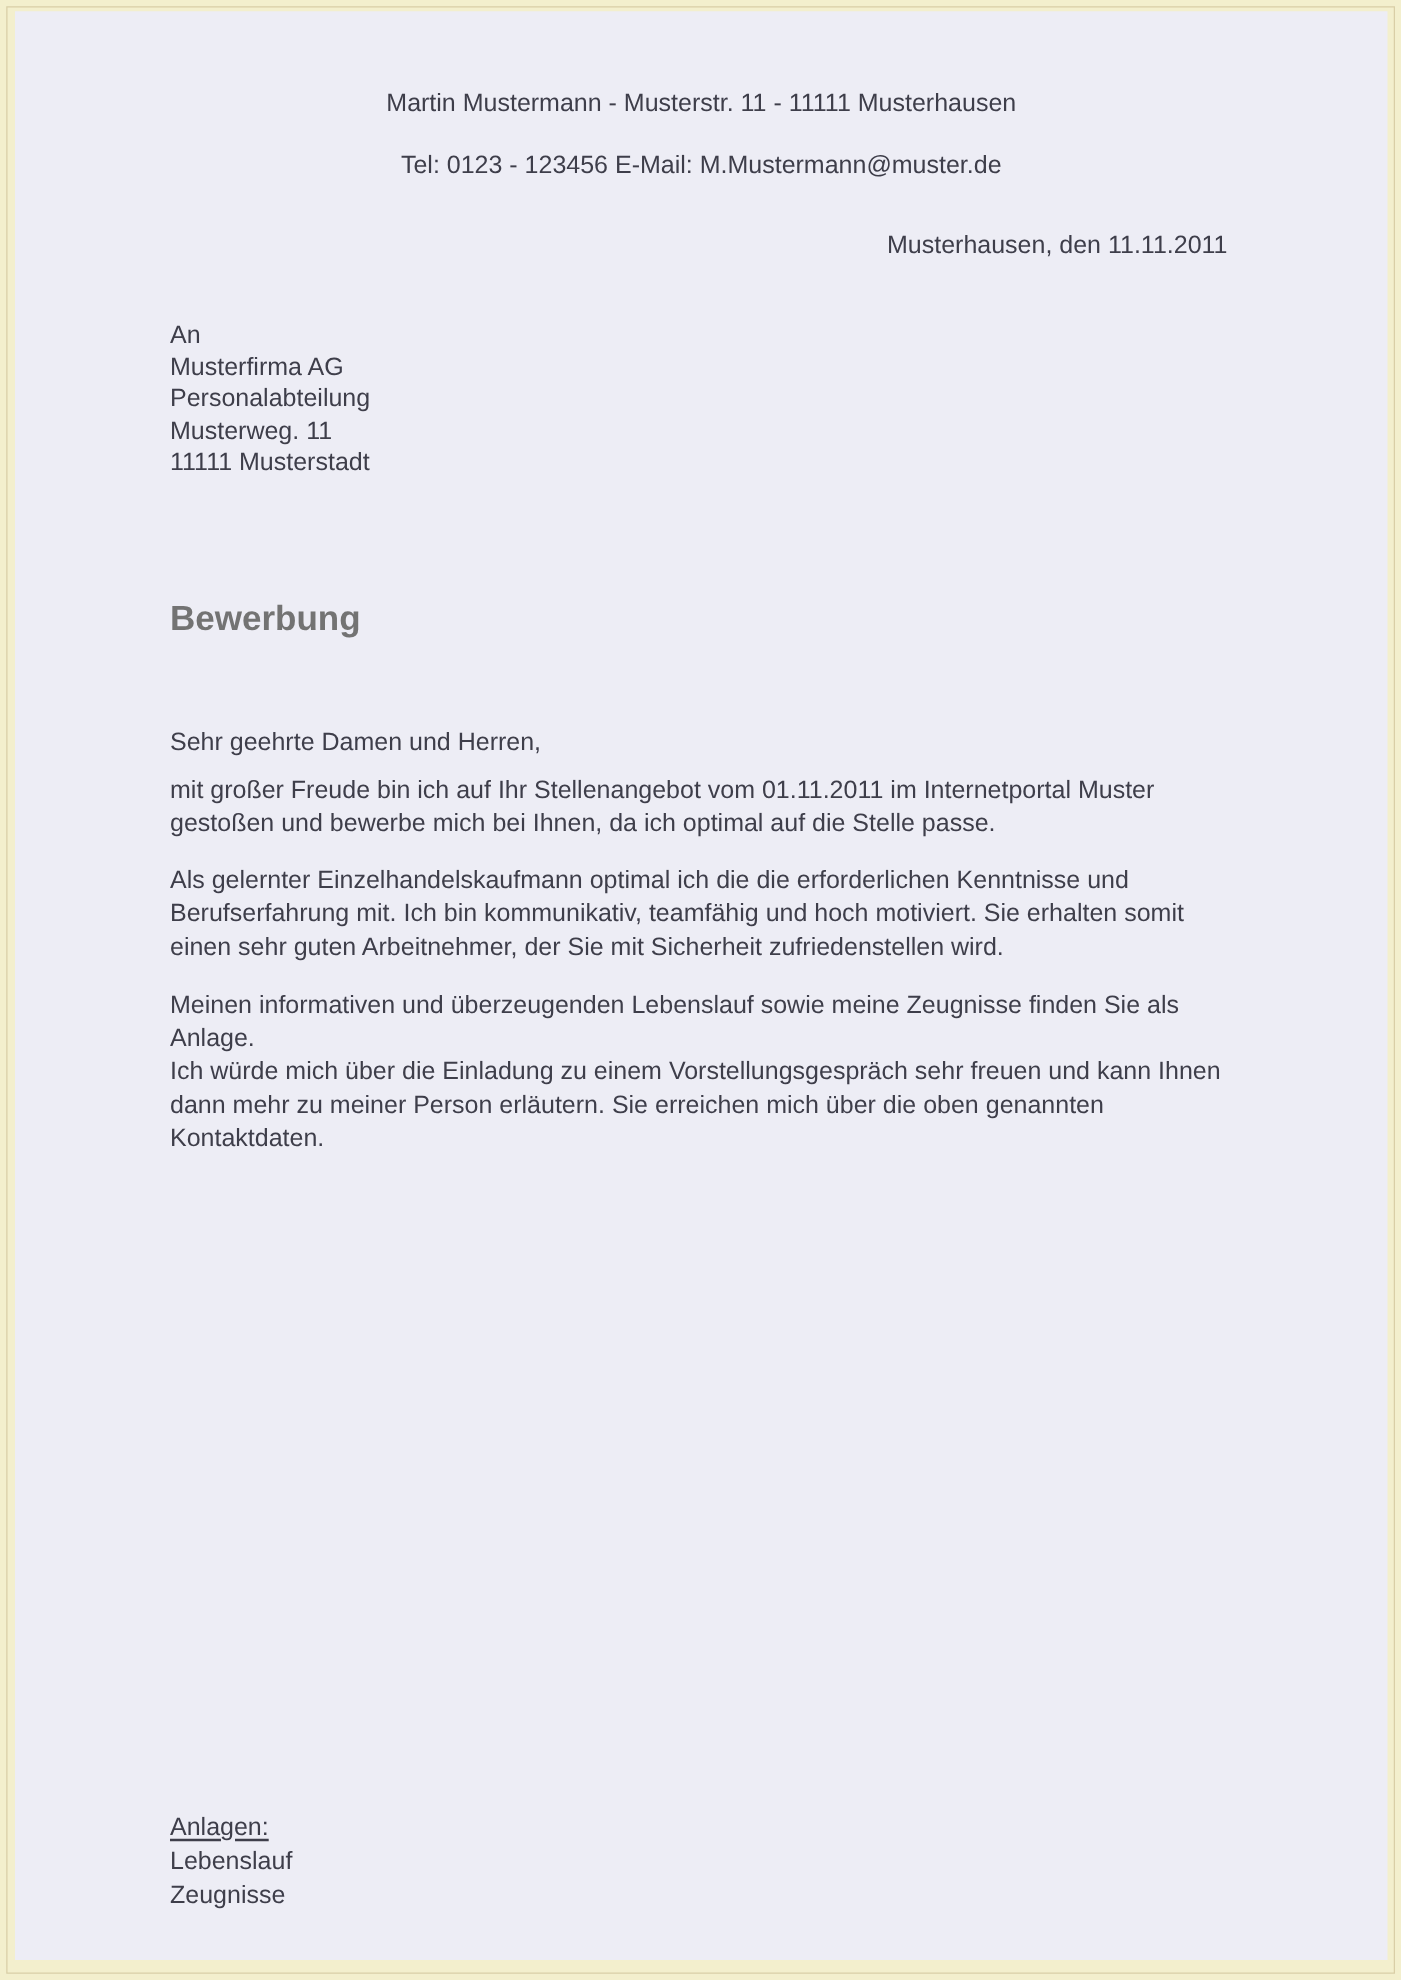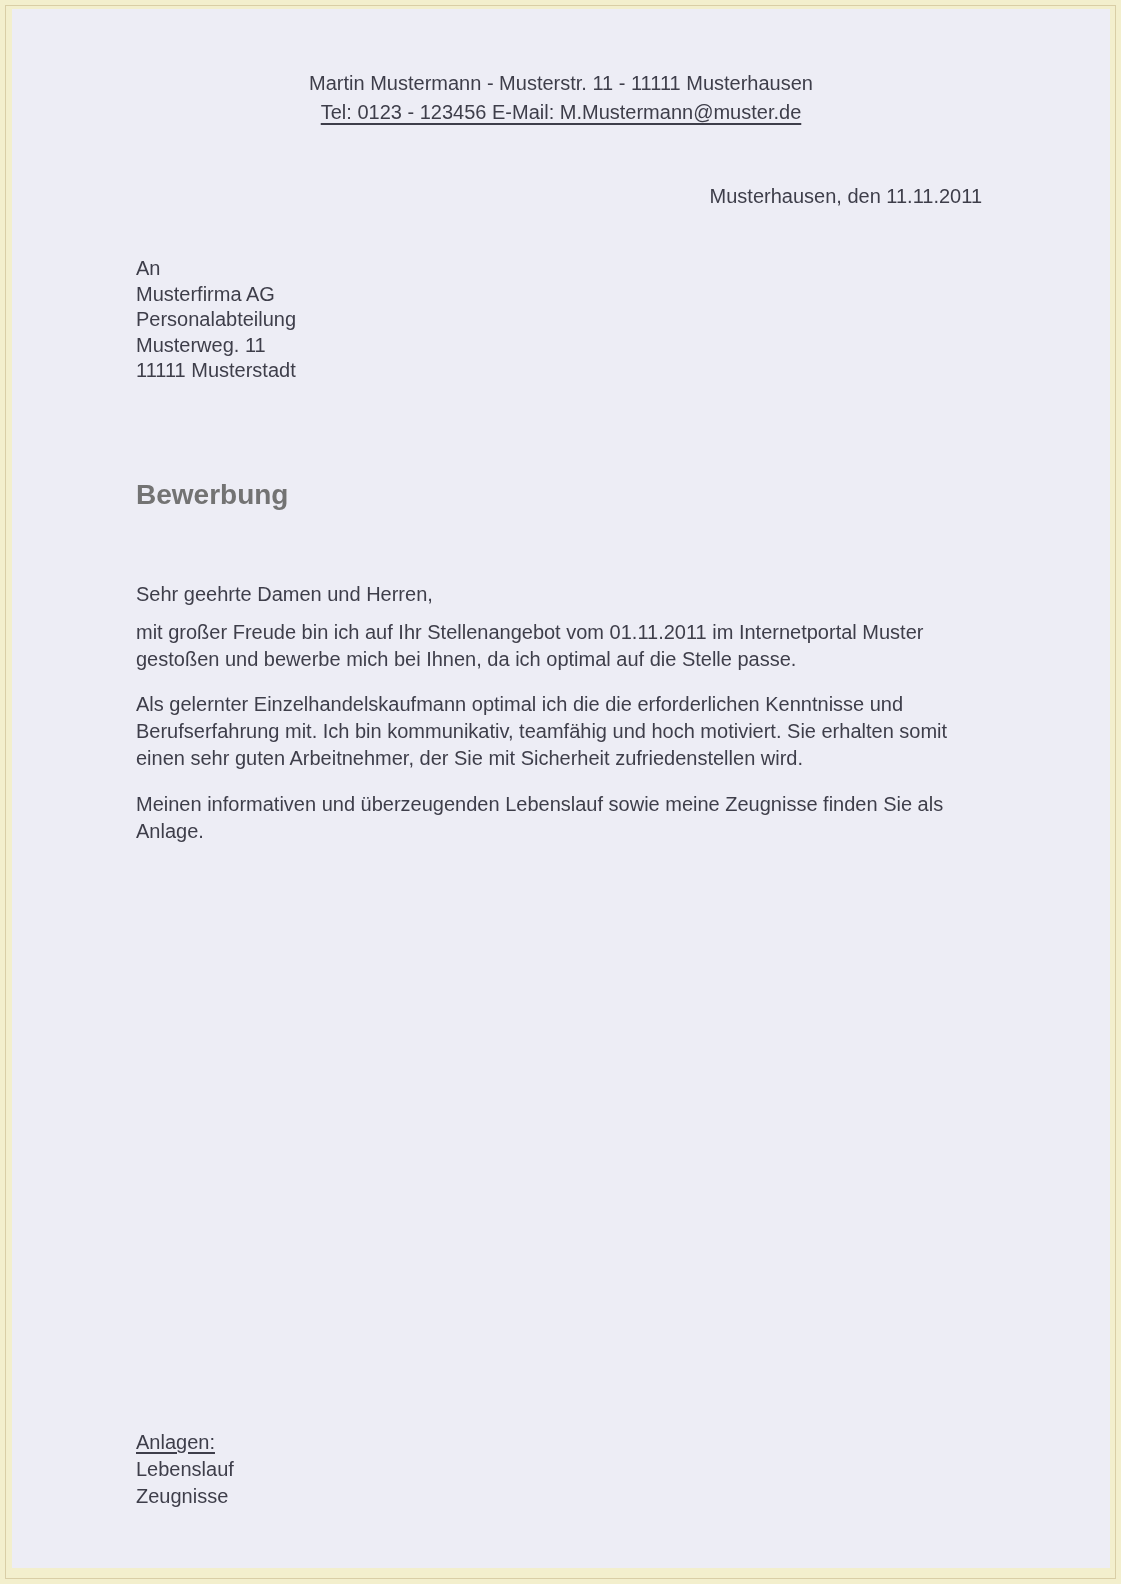--- a/index.html
+++ b/index.html
@@ -31,23 +31,23 @@
   .header {
     position: absolute;
     top: 60px;
     left: 0;
     width: 100%;
     text-align: center;
     font-size: 20px;
     line-height: 29px;
   }
   .header .contact-line {
-    text-decoration: underline;
     text-decoration-thickness: 2px;
     text-underline-offset: 4px;
+    margin-top: 20px;
   }
   .dateline {
     position: absolute;
     top: 176px;
     right: 128px;
     font-size: 20px;
   }
   .recipient {
     position: absolute;
     top: 247px;
@@ -91,20 +91,21 @@
     position: absolute;
     top: 1420px;
     left: 124px;
     font-size: 20px;
     line-height: 27px;
   }
   .enclosures .enclosures-label {
     text-decoration: underline;
     text-decoration-thickness: 2px;
     text-underline-offset: 3px;
+    margin-top: 20px;
   }
 </style>
 </head>
 <body>
 
 <div class="frame-line"></div>
 
 <div class="page">
 
   <div class="header">
@@ -125,20 +126,21 @@
   <div class="subject">Bewerbung</div>
 
   <div class="salutation">Sehr geehrte Damen und Herren,</div>
 
   <div class="body-paragraph para-0">mit großer Freude bin ich auf Ihr Stellenangebot vom 01.11.2011 im Internetportal Muster gestoßen und bewerbe mich bei Ihnen, da ich optimal auf die Stelle passe.</div>
 
   <div class="body-paragraph para-1">Als gelernter Einzelhandelskaufmann optimal ich die die erforderlichen Kenntnisse und Berufserfahrung mit. Ich bin kommunikativ, teamfähig und hoch motiviert. Sie erhalten somit einen sehr guten Arbeitnehmer, der Sie mit Sicherheit zufriedenstellen wird.</div>
 
   <div class="body-paragraph para-2">Meinen informativen und überzeugenden Lebenslauf sowie meine Zeugnisse finden Sie als Anlage.</div>
 
+  <div class="body-paragraph para-3">Ich würde mich über die Einladung zu einem Vorstellungsgespräch sehr freuen und kann Ihnen dann mehr zu meiner Person erläutern. Sie erreichen mich über die oben genannten Kontaktdaten.</div>
 
 
   <div class="enclosures">
     <div class="enclosures-label">Anlagen:</div>
     <div>Lebenslauf</div>
     <div>Zeugnisse</div>
   </div>
 
 </div>
 

